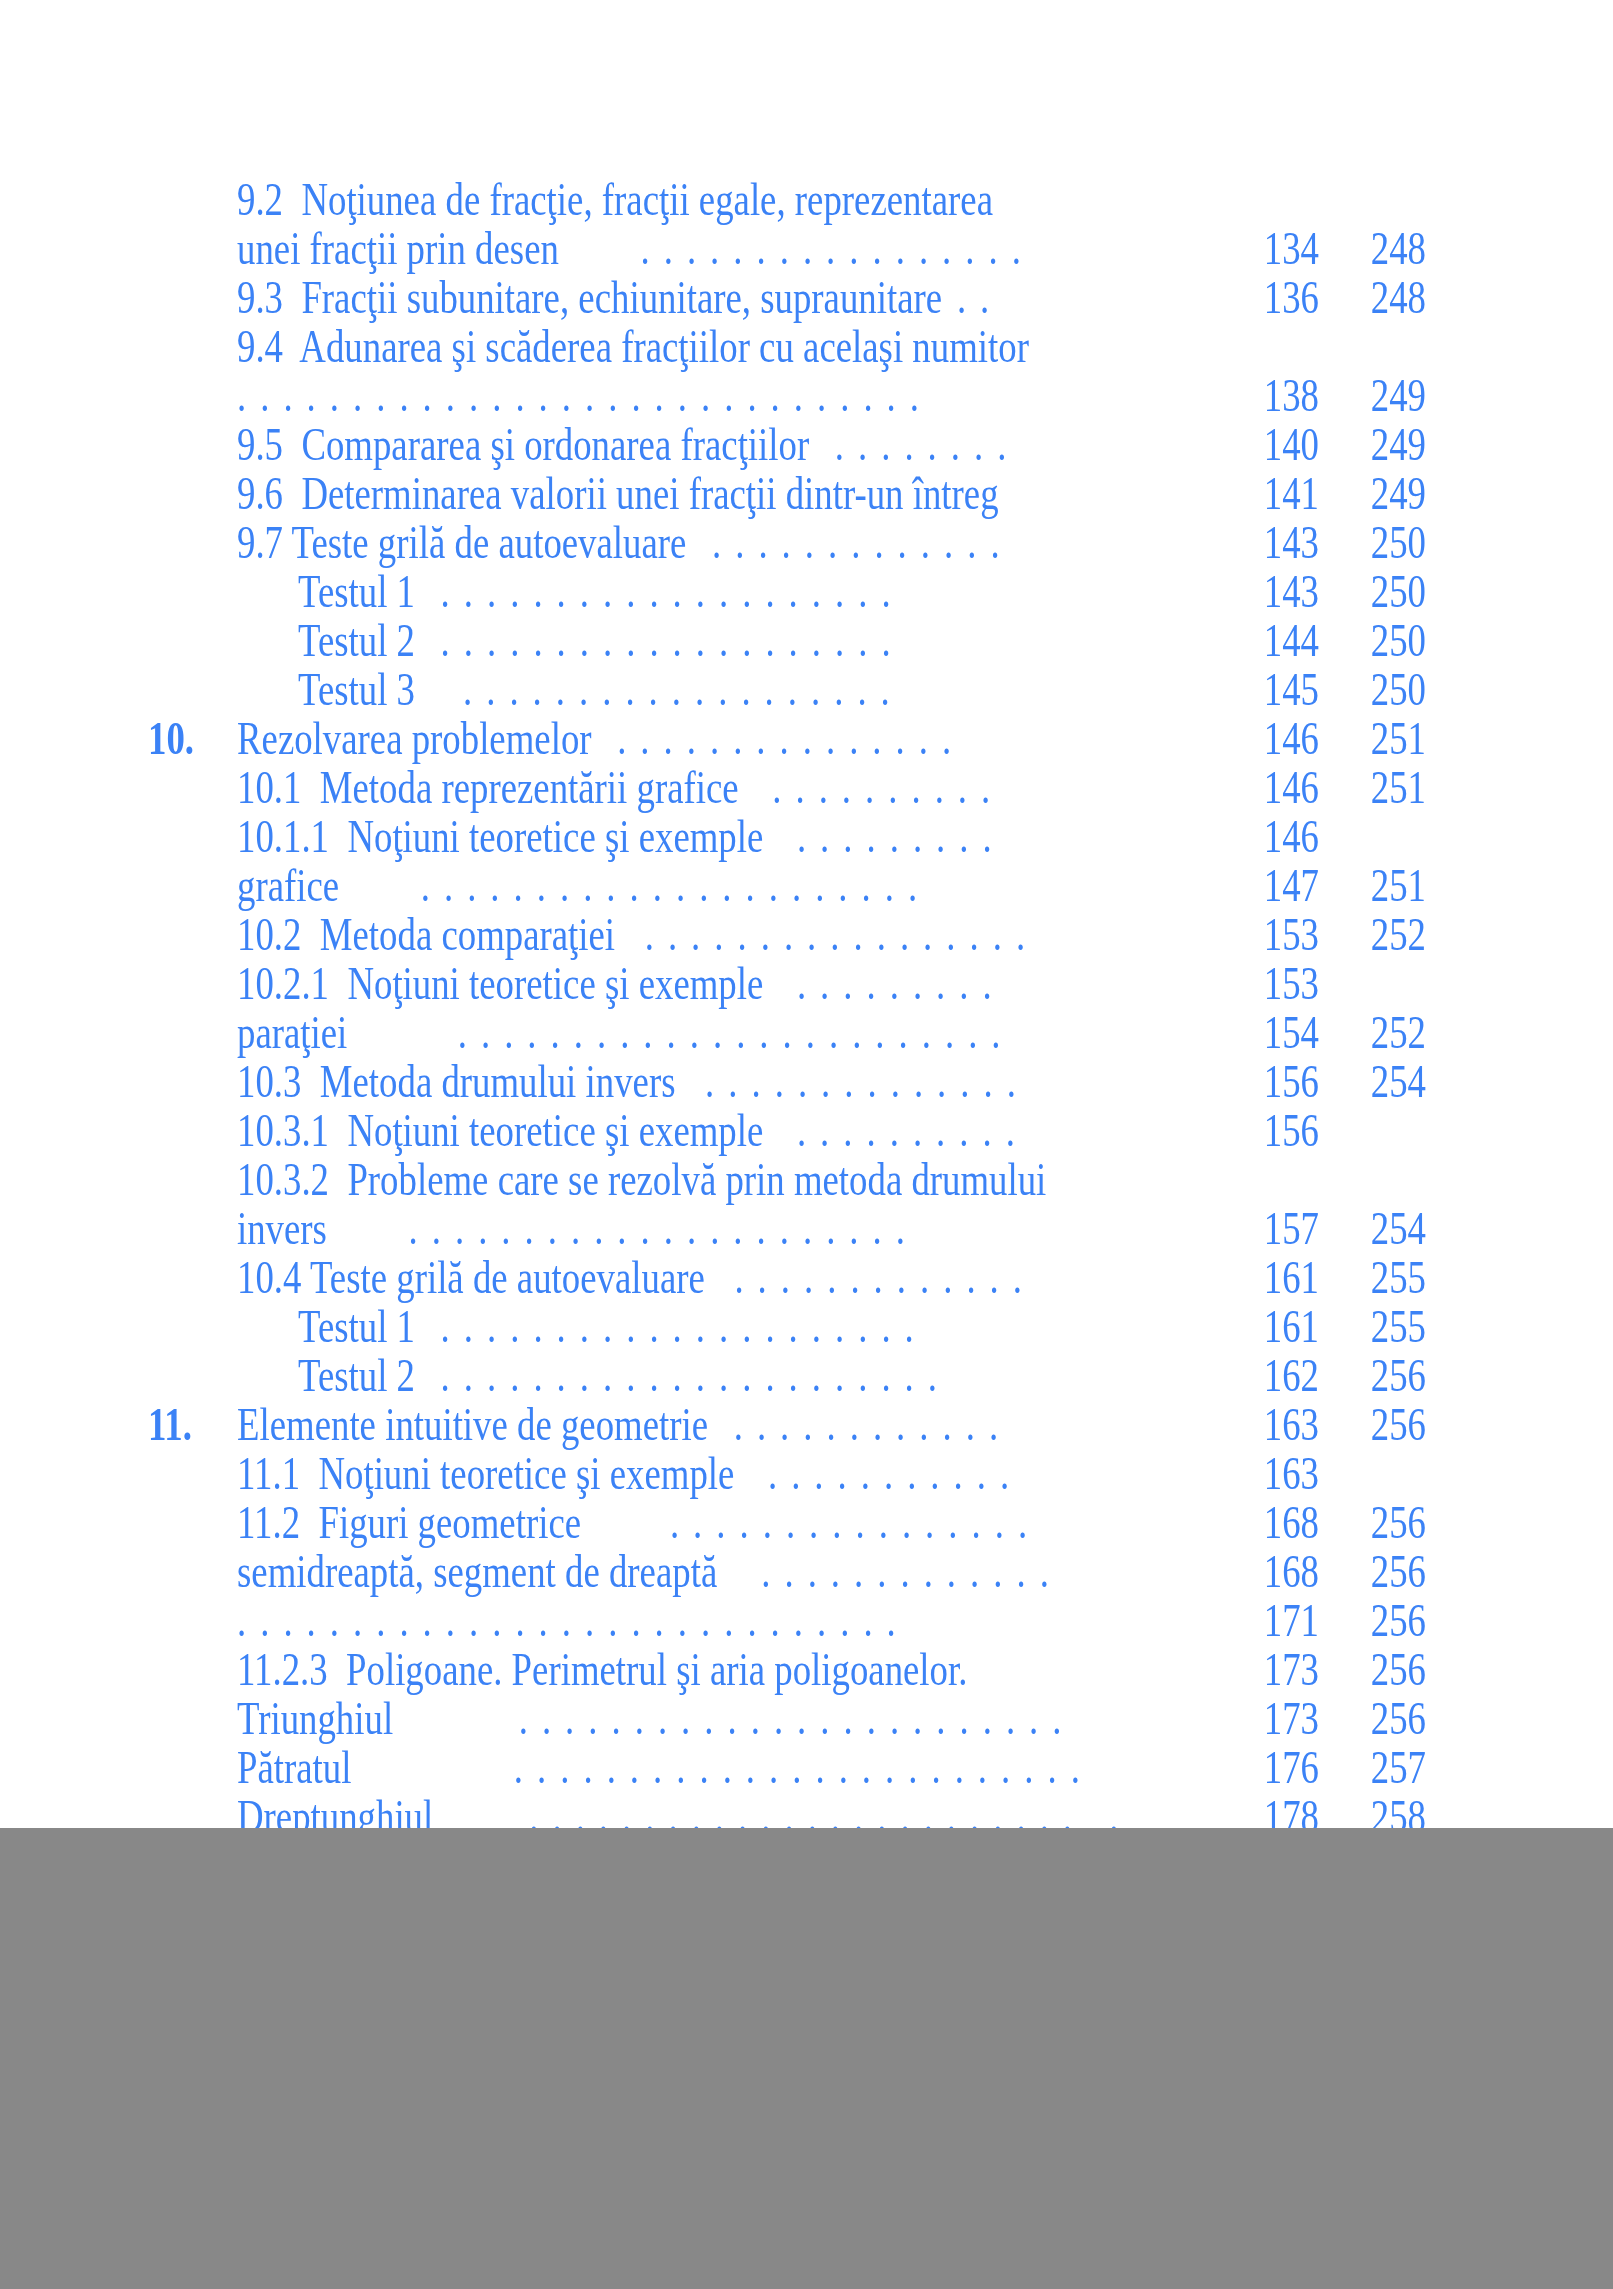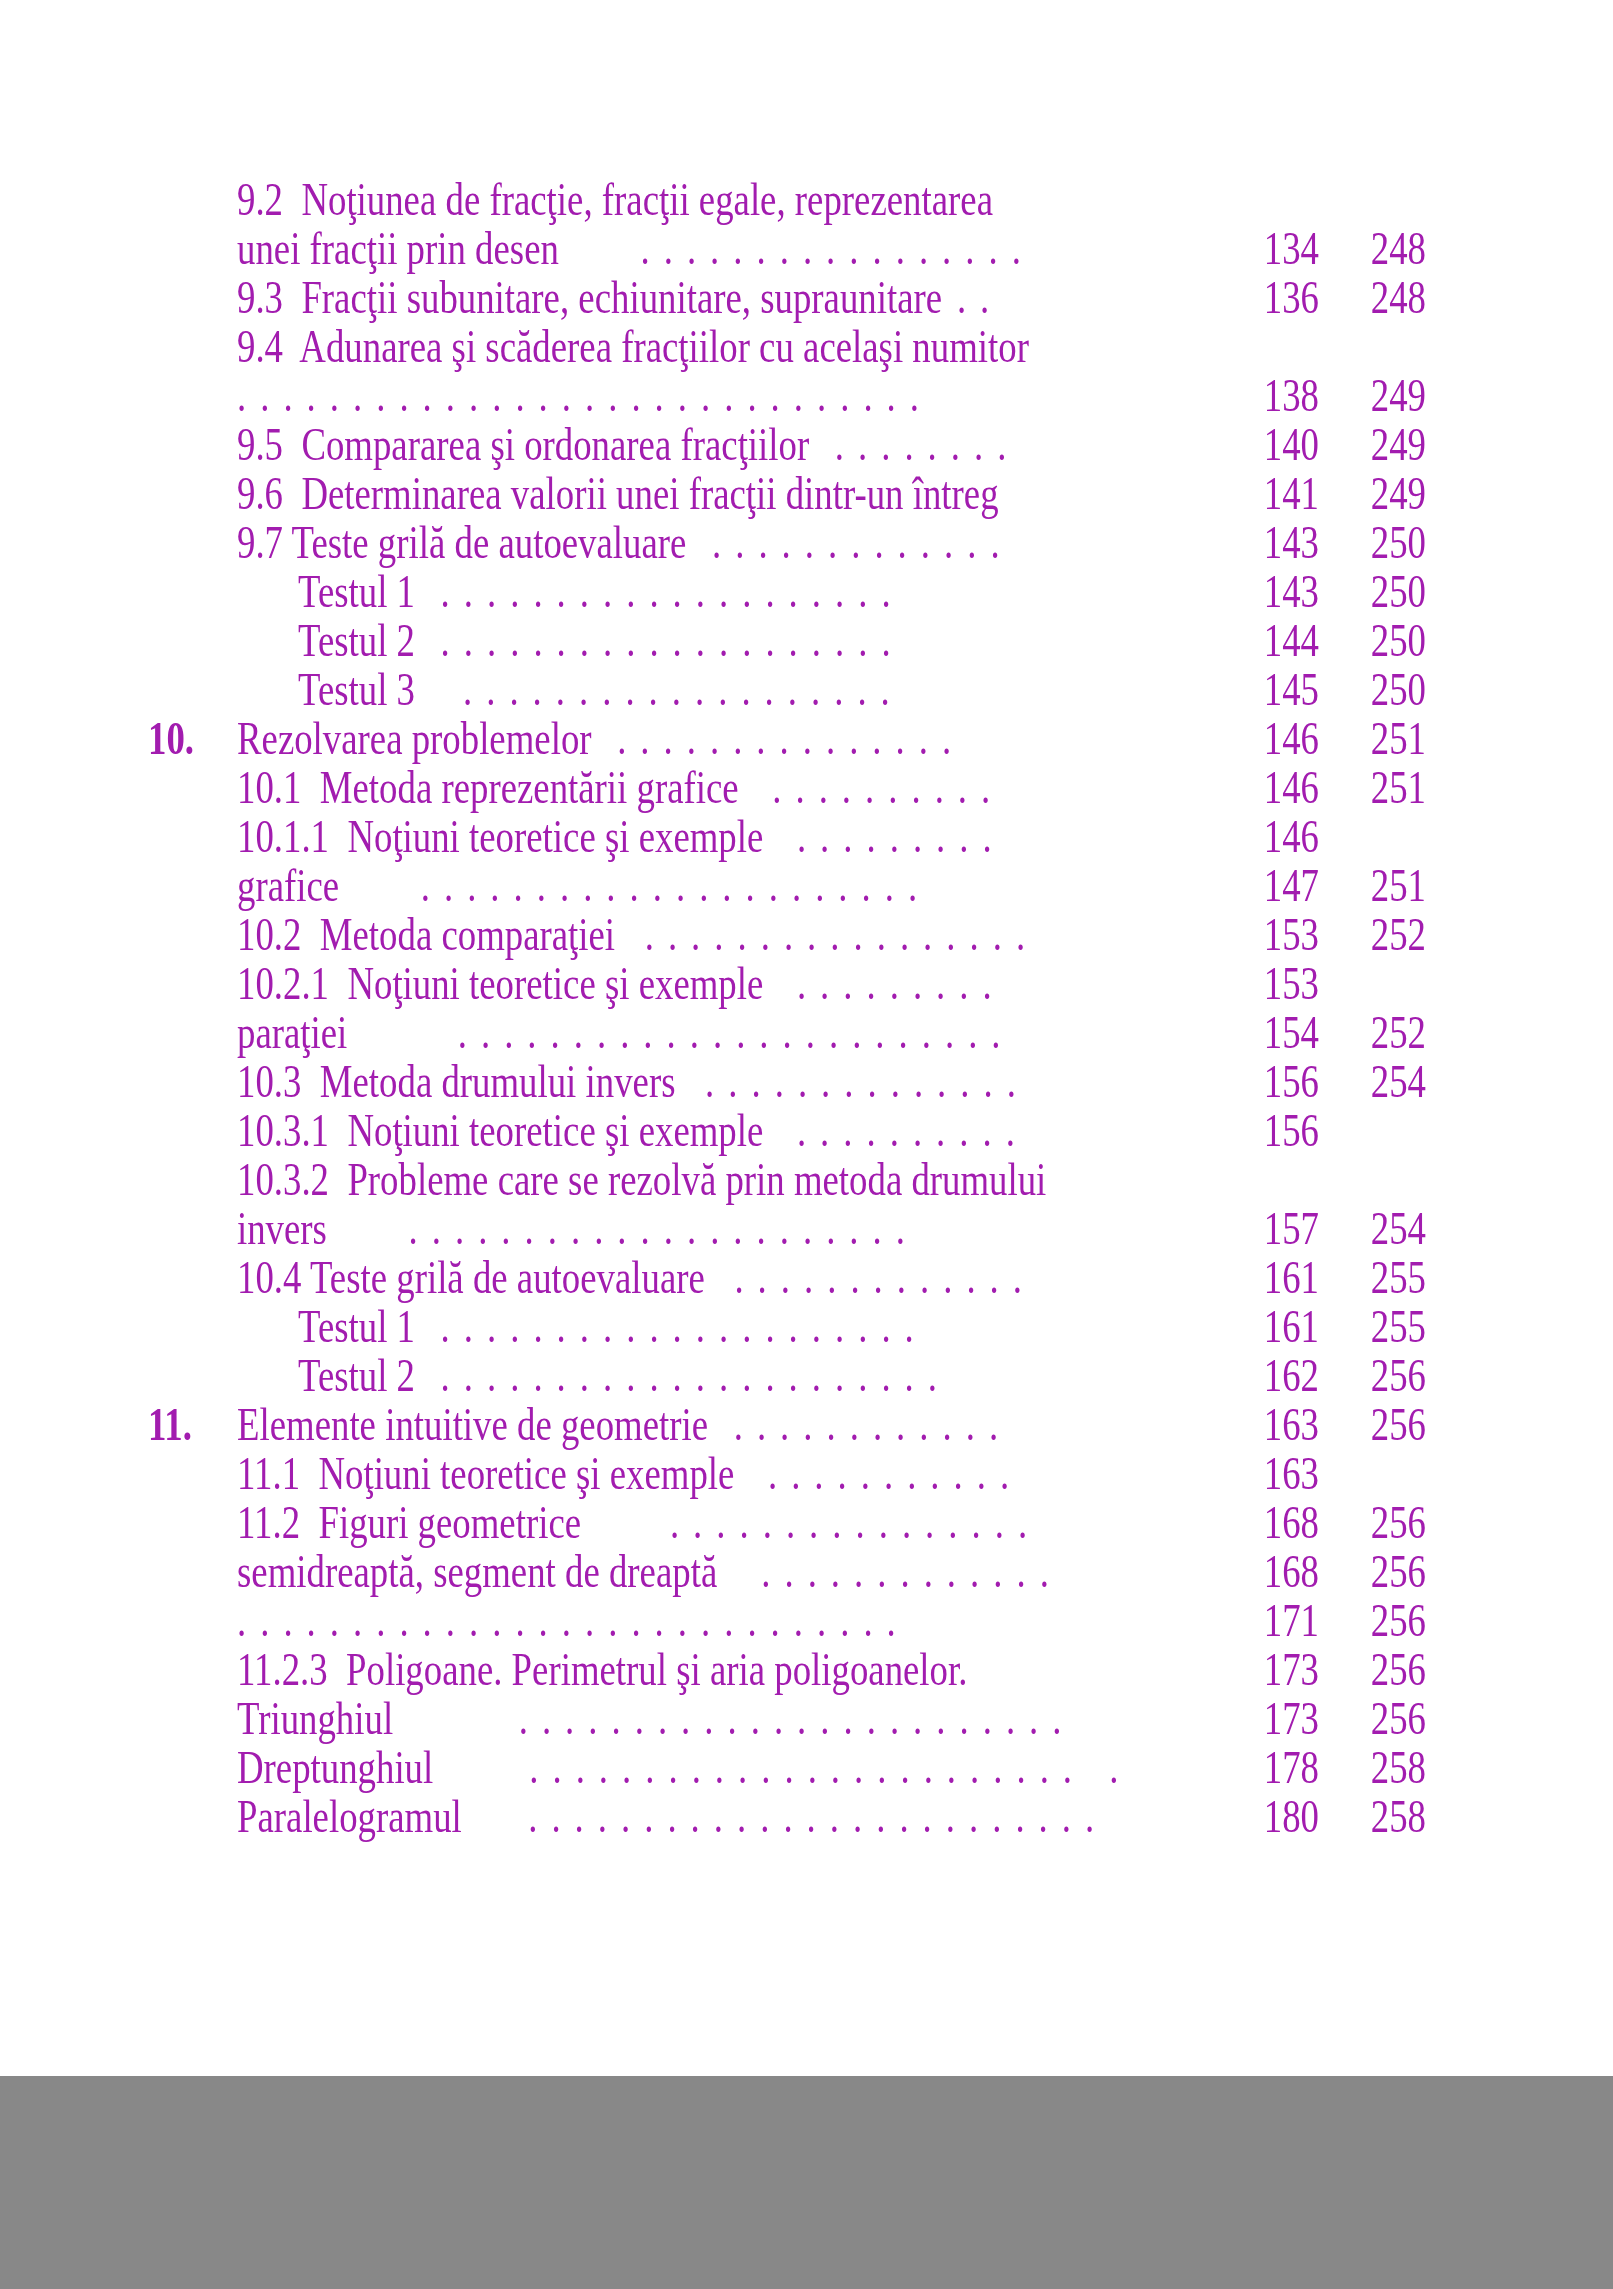--- a/index.html
+++ b/index.html
@@ -1,21 +1,21 @@
 <!DOCTYPE html>
 <html style="font-size:14.8px"><head>
 <meta charset="utf-8">
 <style>
   html,body{margin:0;padding:0;background:#888;}
   .page{
     position:relative;
-    width:1613px;height:2076px;
+    width:1613px;height:1828px;
     background:#ffffff;
     font-family:"Liberation Serif","DejaVu Serif",serif;
-    color:#a21caf;
+    color:#3b82f6;
     overflow:hidden;
   }
   .toc{position:absolute;top:175px;left:0;right:0;}
   .row{position:relative;height:49px;}
   .line{
     position:absolute;top:0;
     font-size:46px;line-height:49px;
     white-space:pre;
     transform:scaleX(0.80);
     transform-origin:0 0;
@@ -263,20 +263,26 @@
     <span class="pnum p2">256</span>
   </div>
 
   <div class="row">
 
     <span class="line indent1"><span>Triunghiul</span><span class="dots" style="margin-left: 157px;">........................</span></span>
     <span class="pnum p1">173</span>
     <span class="pnum p2">256</span>
   </div>
 
+  <div class="row">
+
+    <span class="line indent1"><span>Pătratul</span><span class="dots" style="margin-left: 203px;">.........................</span></span>
+    <span class="pnum p1">176</span>
+    <span class="pnum p2">257</span>
+  </div>
 
   <div class="row">
 
     <span class="line indent1"><span>Dreptunghiul</span><span class="dots" style="margin-left: 120px;">........................ .</span></span>
     <span class="pnum p1">178</span>
     <span class="pnum p2">258</span>
   </div>
 
   <div class="row">
 

